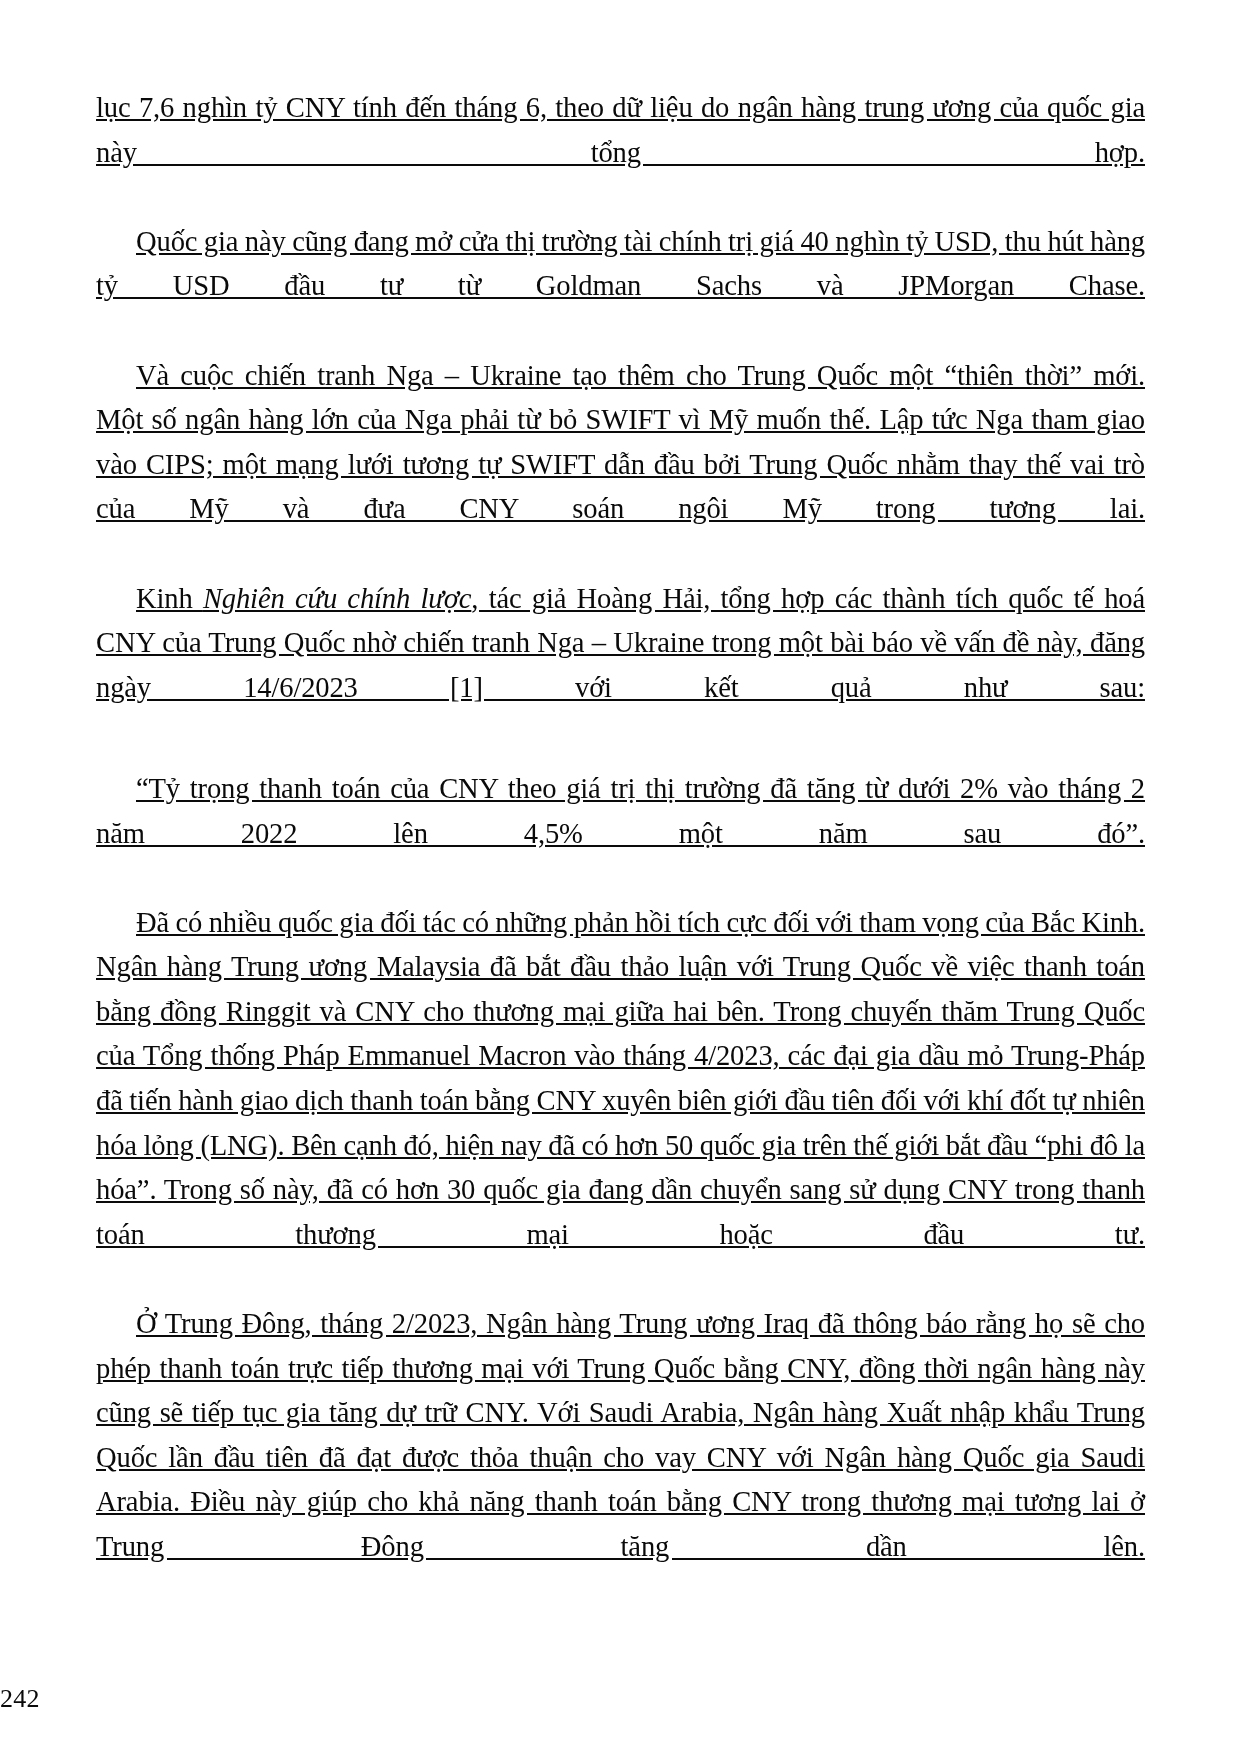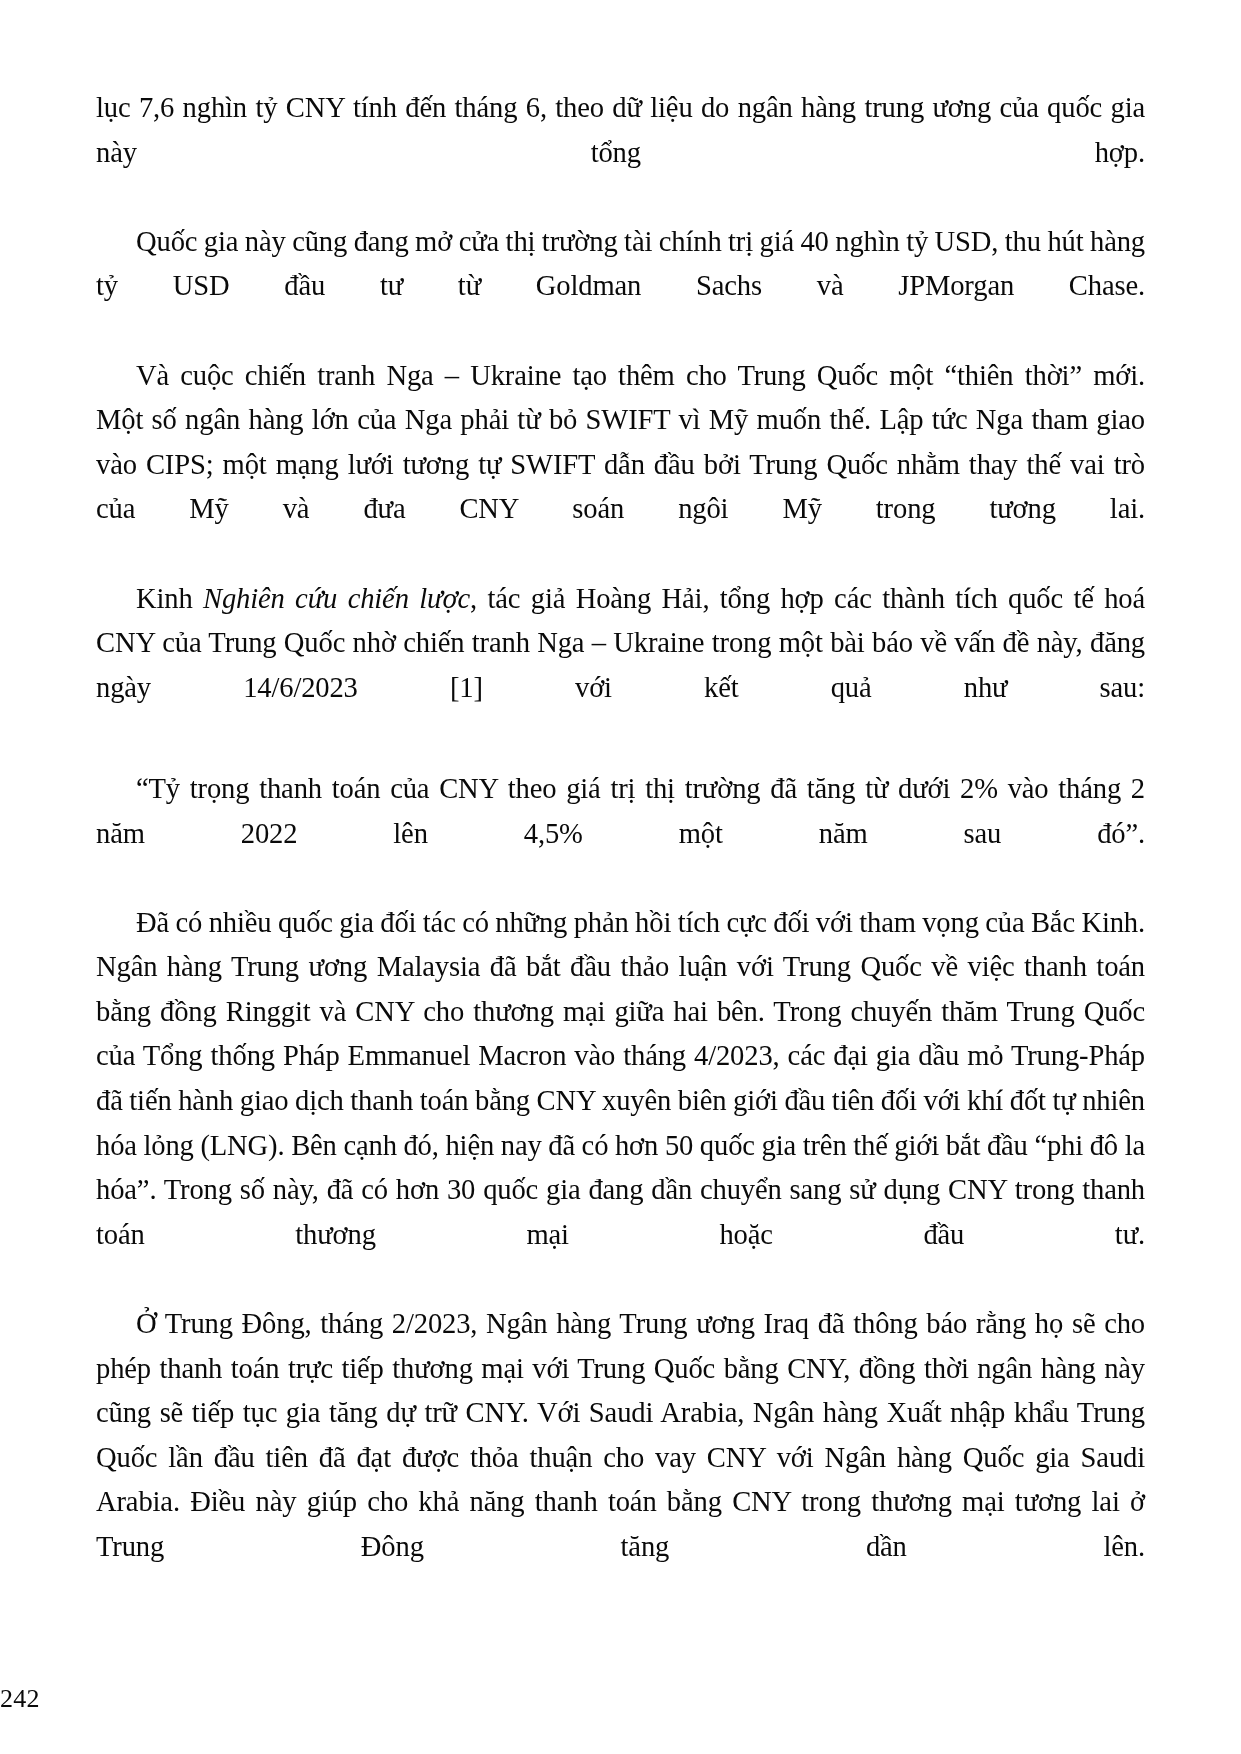--- a/index.html
+++ b/index.html
@@ -16,20 +16,21 @@
     overflow: hidden;
   }
   .page {
     position: absolute;
     top: 0;
     left: 0;
     width: 1241px;
     height: 1574px;
     box-sizing: border-box;
     padding: 86px 96px 0 96px;
+    text-decoration: underline;
   }
   .content {
     width: 1049px;
   }
   p.para {
     margin: 0;
     font-size: 28.6px;
     line-height: 44.6px;
     text-align: justify;
     text-justify: inter-word;
@@ -77,21 +78,21 @@
 <div class="page">
   <div class="content">
 
     <p class="para tight">lục 7,6 nghìn tỷ CNY tính đến tháng 6, theo dữ liệu do ngân hàng trung ương của quốc gia này tổng hợp.</p>
 
     <p class="para indent tight">Quốc gia này cũng đang mở cửa thị trường tài chính trị giá 40 nghìn tỷ USD, thu hút hàng tỷ USD đầu tư từ Goldman Sachs và JPMorgan Chase.</p>
 
 
     <p class="para indent loose">Và cuộc chiến tranh Nga – Ukraine tạo thêm cho Trung Quốc một “thiên thời” mới. Một số ngân hàng lớn của Nga phải từ bỏ SWIFT vì Mỹ muốn thế. Lập tức Nga tham giao vào CIPS; một mạng lưới tương tự SWIFT dẫn đầu bởi Trung Quốc nhằm thay thế vai trò của Mỹ và đưa CNY soán ngôi Mỹ trong tương lai.</p>
 
-    <p class="para indent tight"><span>Kinh </span><span class="italic">Nghiên cứu chiến lược</span><span>, tác giả Hoàng Hải, tổng hợp các thành tích quốc tế hoá CNY của Trung Quốc nhờ chiến tranh Nga – Ukraine trong một bài báo về vấn đề này, đăng ngày 14/6/2023 [1] với kết quả như sau:</span></p>
+    <p class="para indent tight"><span>Kinh </span><span class="italic">Nghiên cứu chính lược</span><span>, tác giả Hoàng Hải, tổng hợp các thành tích quốc tế hoá CNY của Trung Quốc nhờ chiến tranh Nga – Ukraine trong một bài báo về vấn đề này, đăng ngày 14/6/2023 [1] với kết quả như sau:</span></p>
 
     <p class="para indent wide">“Tỷ trọng thanh toán của CNY theo giá trị thị trường đã tăng từ dưới 2% vào tháng 2 năm 2022 lên 4,5% một năm sau đó”.</p>
 
     <p class="para indent tight">Đã có nhiều quốc gia đối tác có những phản hồi tích cực đối với tham vọng của Bắc Kinh. Ngân hàng Trung ương Malaysia đã bắt đầu thảo luận với Trung Quốc về việc thanh toán bằng đồng Ringgit và CNY cho thương mại giữa hai bên. Trong chuyến thăm Trung Quốc của Tổng thống Pháp Emmanuel Macron vào tháng 4/2023, các đại gia dầu mỏ Trung-Pháp đã tiến hành giao dịch thanh toán bằng CNY xuyên biên giới đầu tiên đối với khí đốt tự nhiên hóa lỏng (LNG). Bên cạnh đó, hiện nay đã có hơn 50 quốc gia trên thế giới bắt đầu “phi đô la hóa”. Trong số này, đã có hơn 30 quốc gia đang dần chuyển sang sử dụng CNY trong thanh toán thương mại hoặc đầu tư.</p>
 
     <p class="para indent tight">Ở Trung Đông, tháng 2/2023, Ngân hàng Trung ương Iraq đã thông báo rằng họ sẽ cho phép thanh toán trực tiếp thương mại với Trung Quốc bằng CNY, đồng thời ngân hàng này cũng sẽ tiếp tục gia tăng dự trữ CNY. Với Saudi Arabia, Ngân hàng Xuất nhập khẩu Trung Quốc lần đầu tiên đã đạt được thỏa thuận cho vay CNY với Ngân hàng Quốc gia Saudi Arabia. Điều này giúp cho khả năng thanh toán bằng CNY trong thương mại tương lai ở Trung Đông tăng dần lên.</p>
 
   </div>
 
   <div class="folio">242</div>

